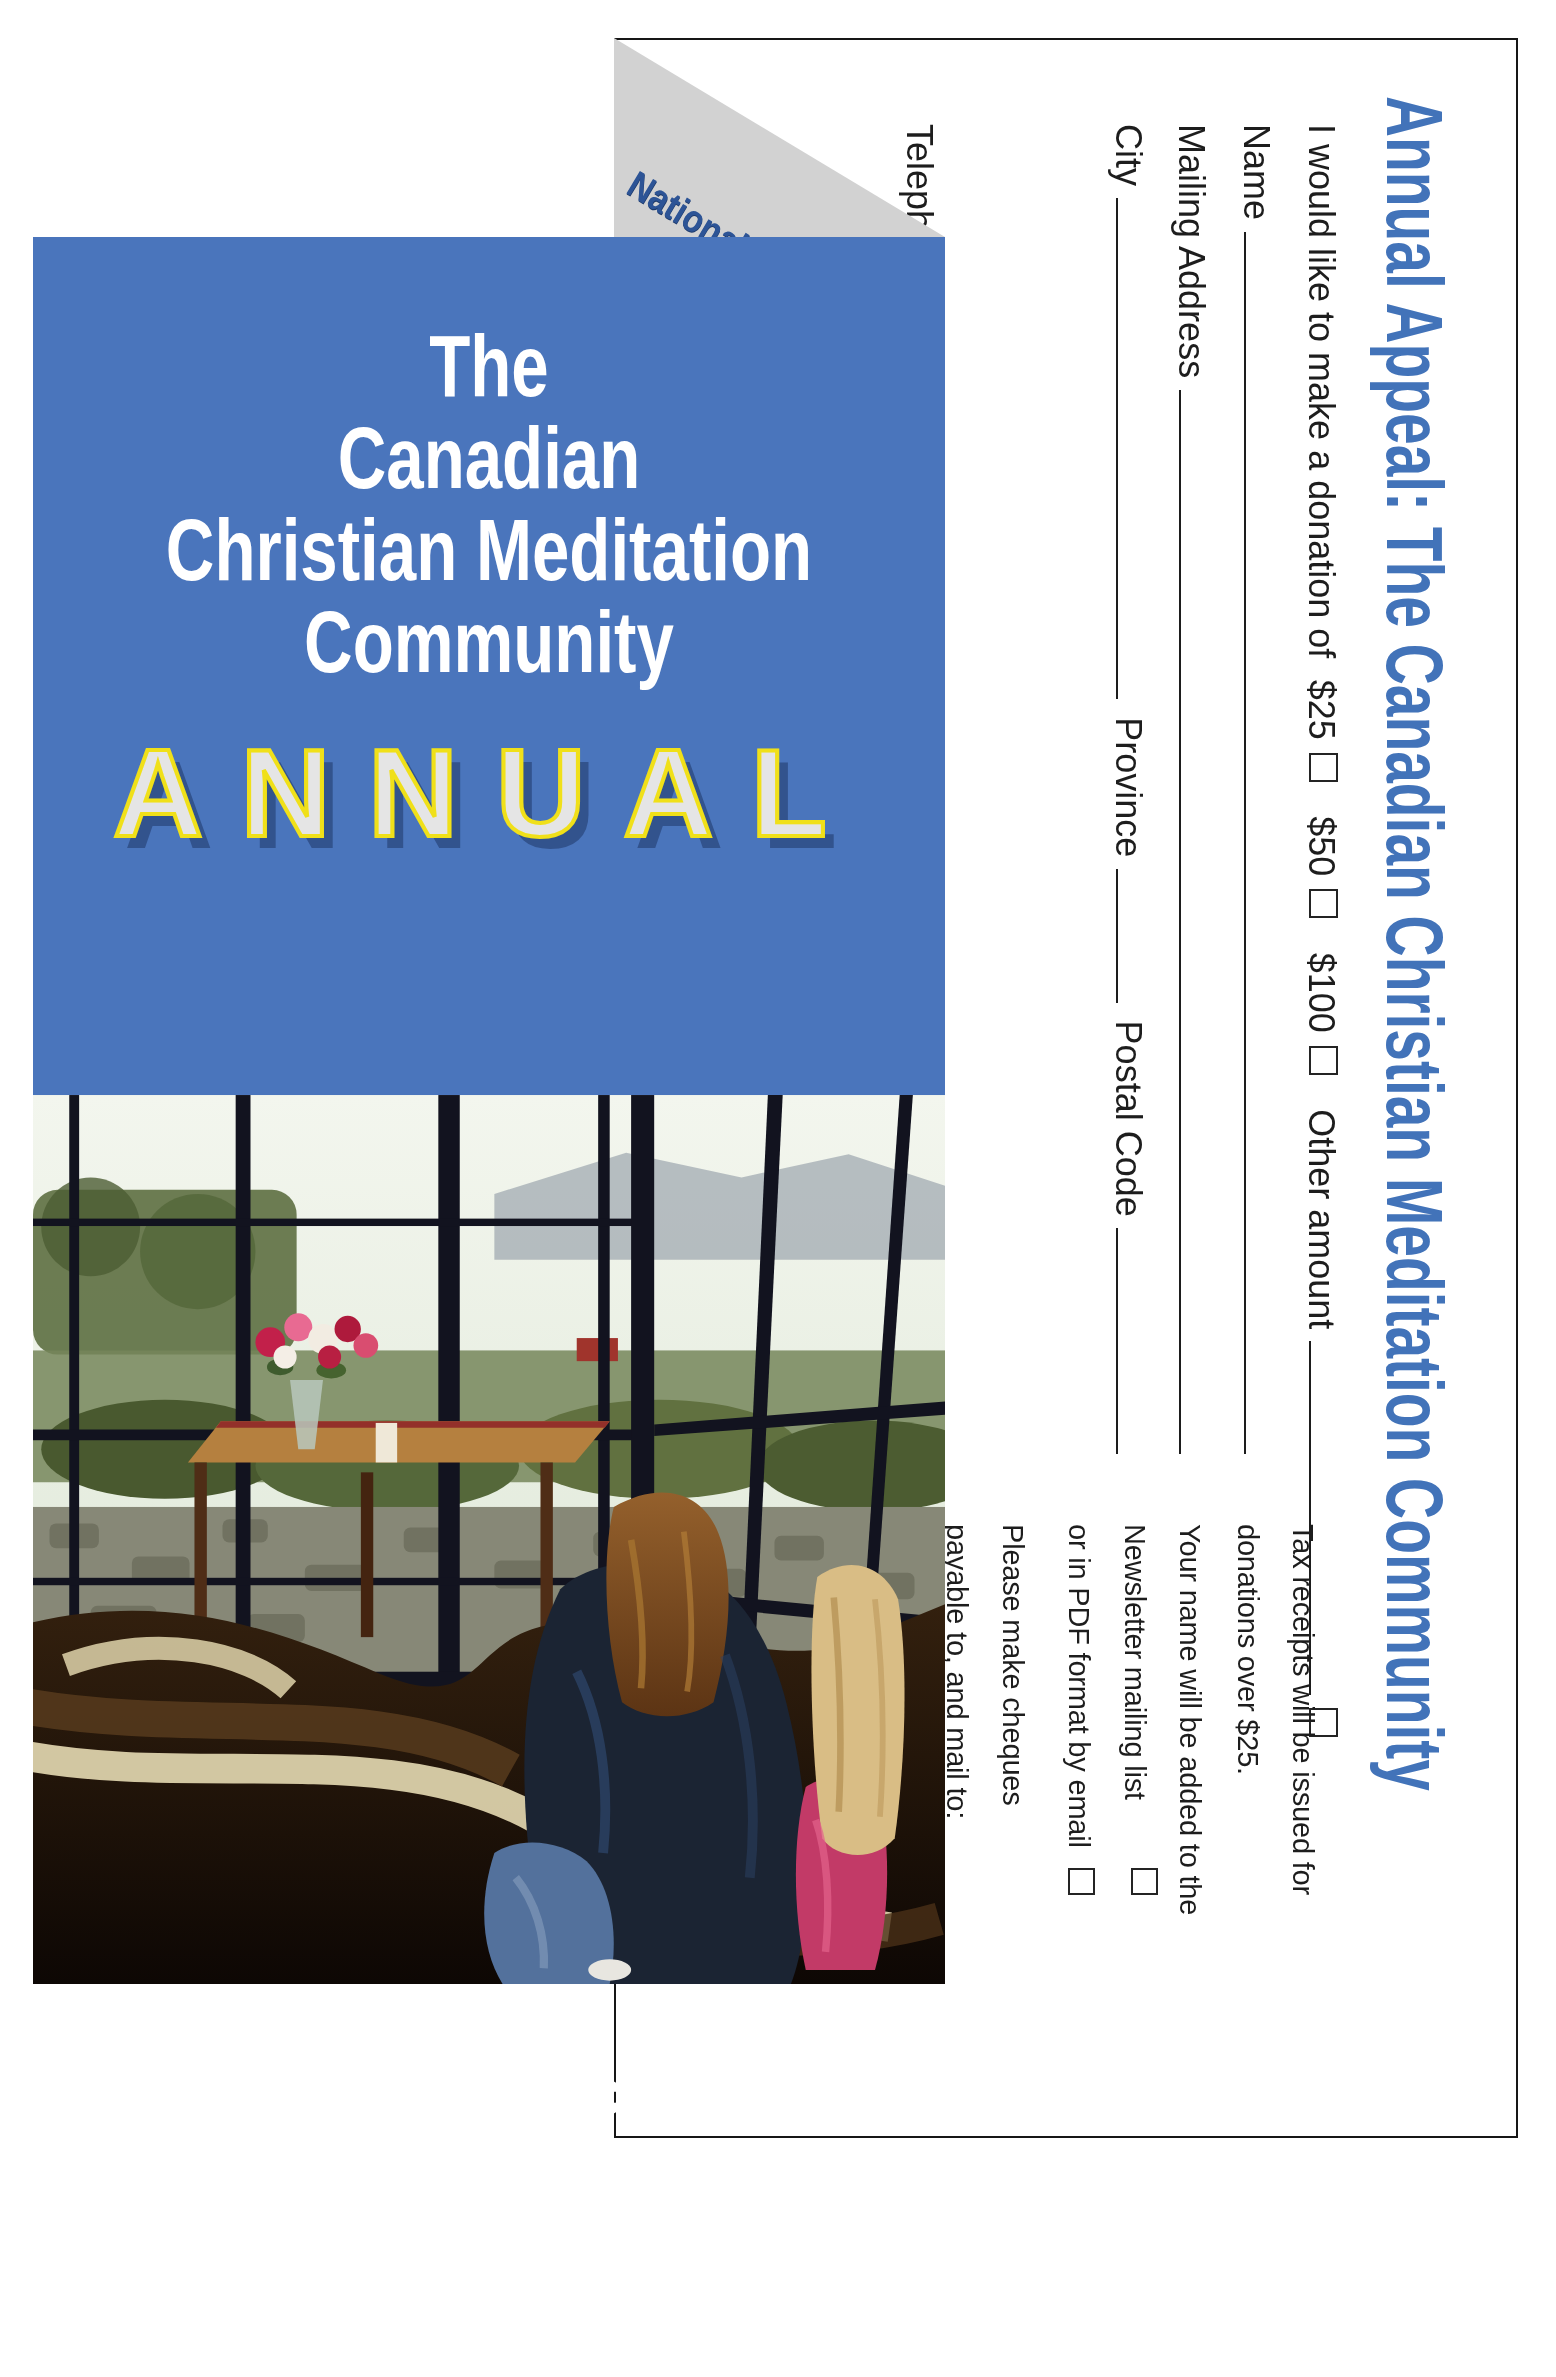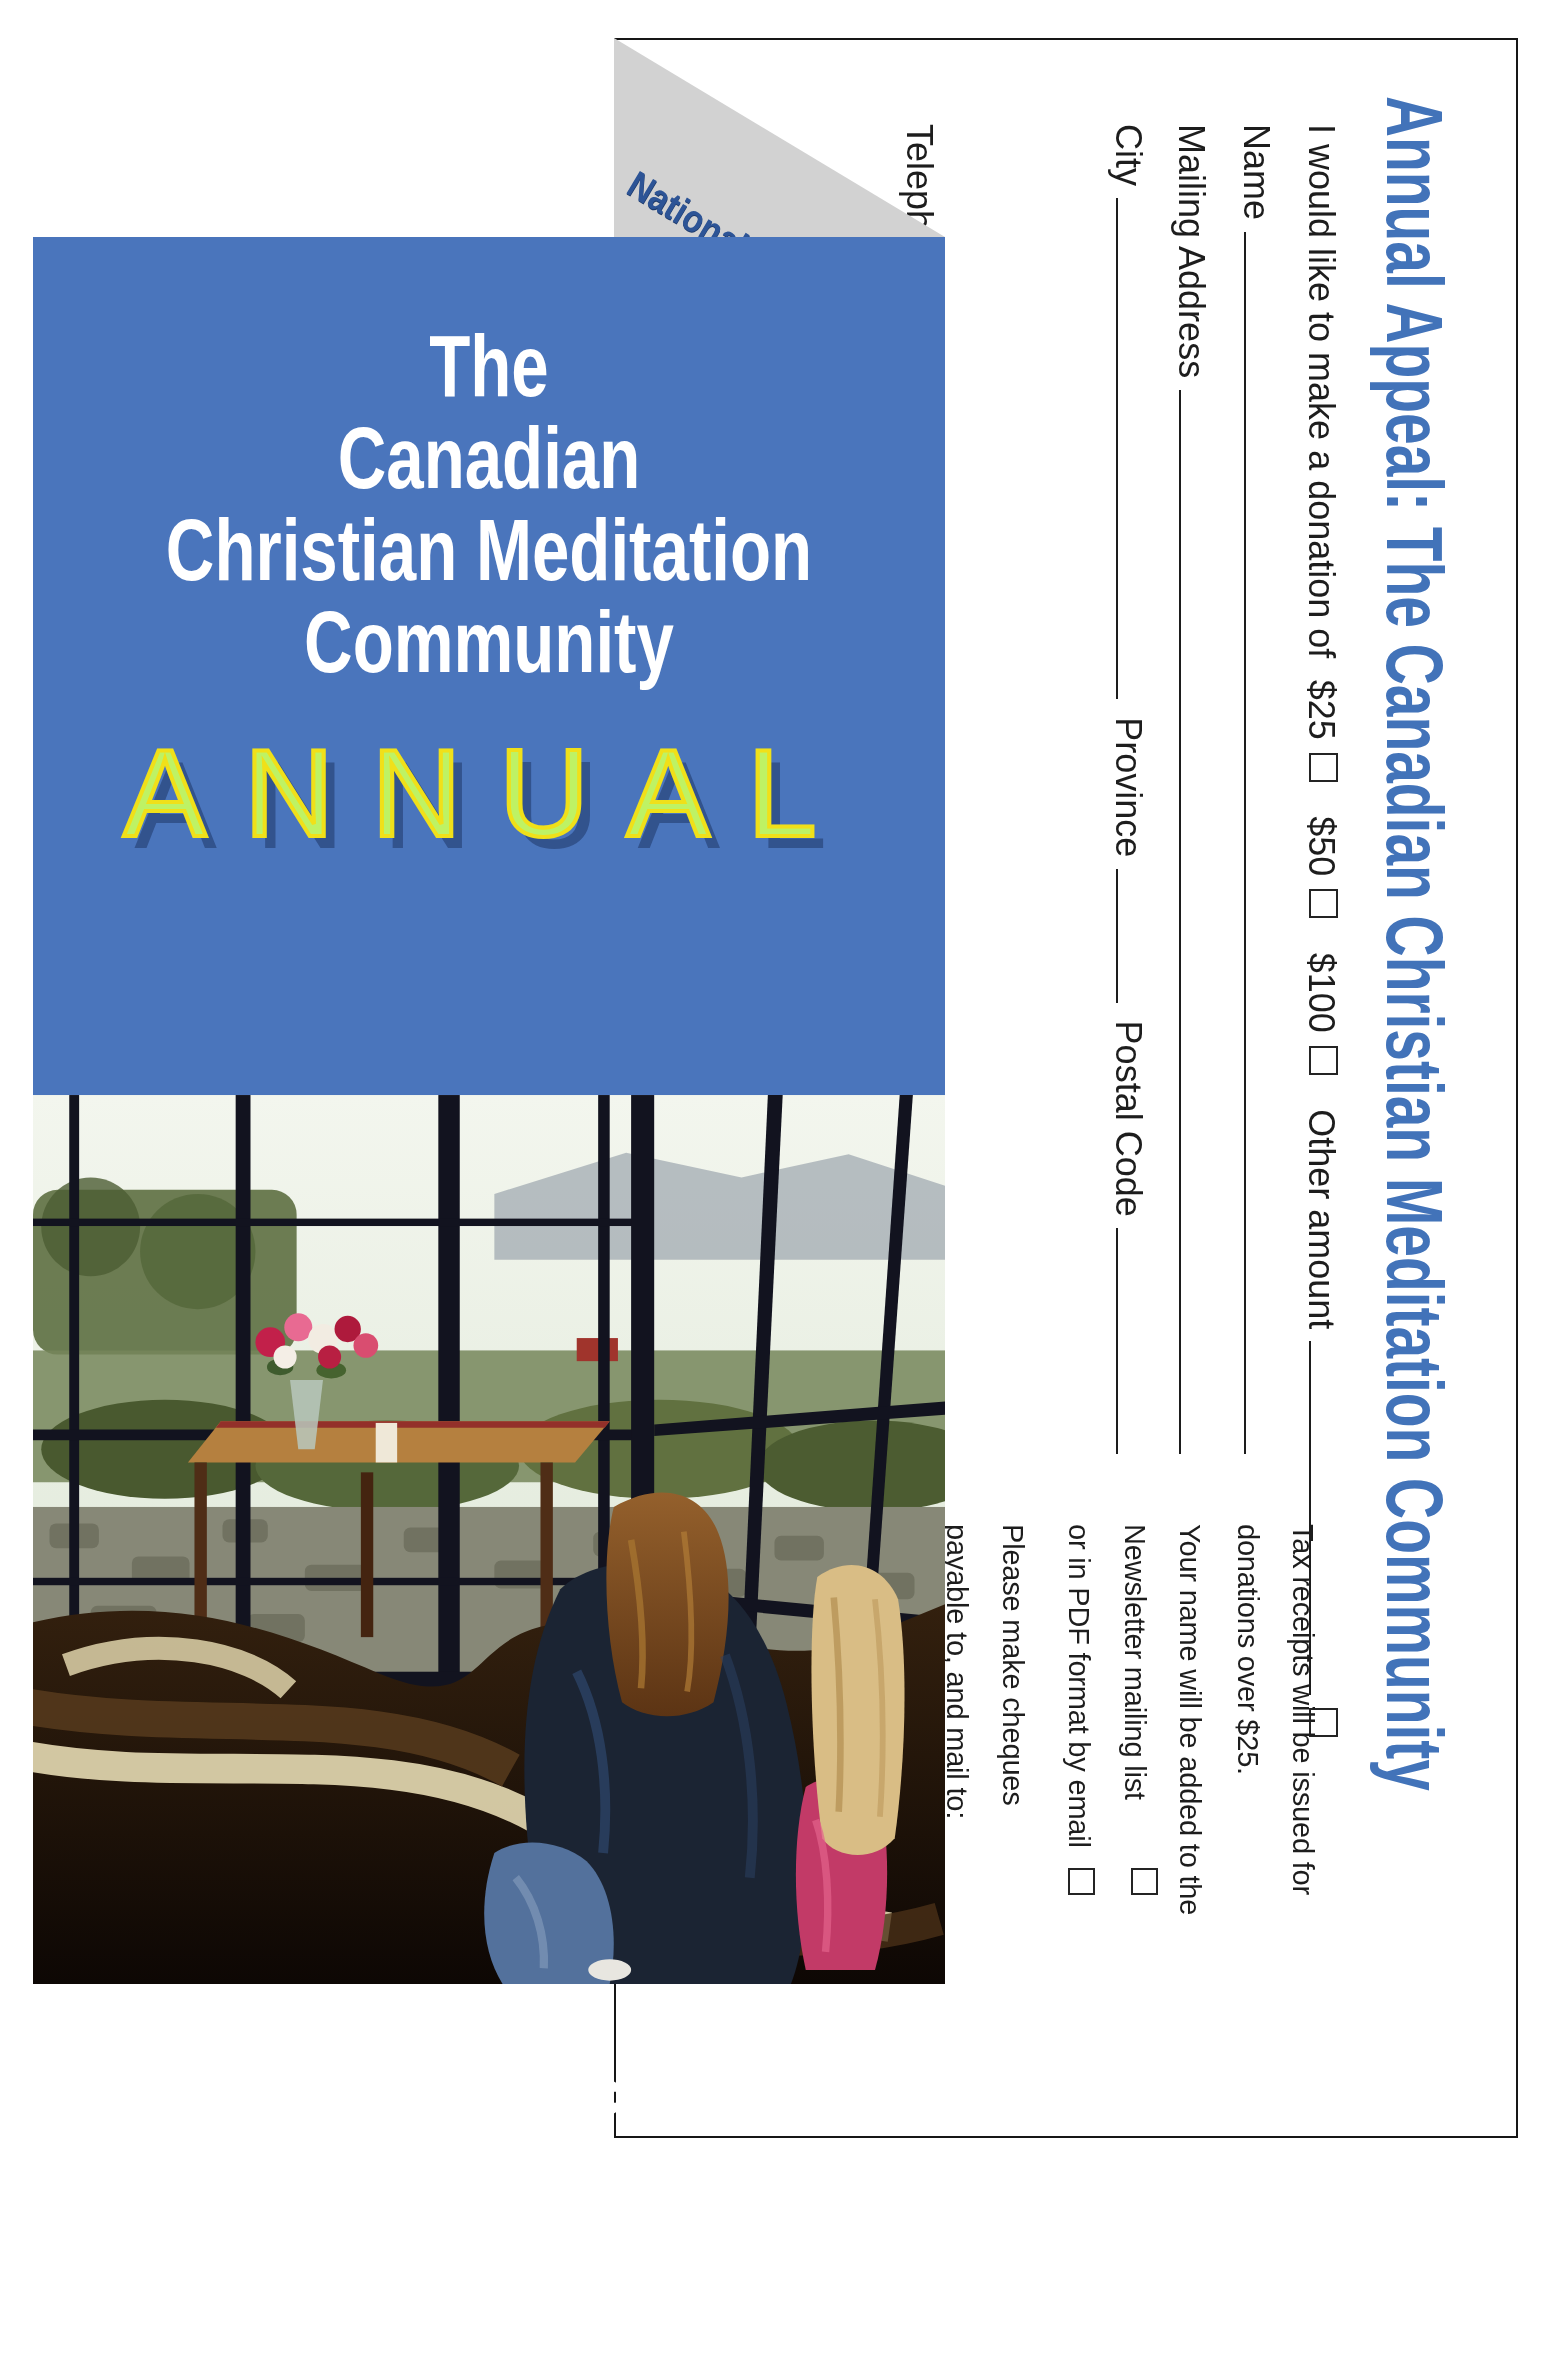--- a/index.html
+++ b/index.html
@@ -24,22 +24,22 @@
   
   #fold{left:614px;top:38px;width:331px;height:199px;z-index:6;background:#d2d2d2;
     clip-path:polygon(0 0,100% 100%,0 100%);}
   #fold span{position:absolute;left:28px;top:125px;font-size:38px;font-weight:700;color:#2d5496;
     white-space:nowrap;transform:rotate(31deg) scaleX(0.88);transform-origin:left top;
     text-shadow:0.8px 0.8px 0 #1d3a6b;}
   
   #brochure{left:33px;top:237px;width:912px;height:1621px;background:#4a75bc;z-index:10;}
   .title-line{position:absolute;left:0;width:912px;text-align:center;color:#ffffff;font-weight:700;
     font-size:82px;line-height:82px;transform:scale(0.82,1.06);transform-origin:center top;white-space:nowrap;}
-  .banner-line{position:absolute;left:0;width:912px;text-align:center;font-weight:400;font-size:124px;
-    line-height:124px;letter-spacing:38px;color:#bef264;-webkit-text-stroke:4.1px #f0e019;
+  .banner-line{position:absolute;left:0;width:912px;text-align:center;font-weight:700;font-size:124px;
+    line-height:124px;letter-spacing:38px;color:#e5e5e5;-webkit-text-stroke:4.1px #f0e019;
     text-shadow:10.7px 12.4px 0 rgba(44,73,128,0.78);white-space:nowrap;}
   .tag1{position:absolute;left:64px;font-size:59px;font-weight:700;color:#ffffff;white-space:nowrap;
     transform:scale(0.95,1.08);transform-origin:left top;}
   .tag2{position:absolute;left:64px;font-size:86px;font-weight:700;color:#ffffff;white-space:nowrap;
     transform:scale(0.88,1.08);transform-origin:left top;}
   #photo{position:absolute;left:0;top:858px;width:912px;height:889px;}
 </style>
 </head>
 <body>
 

